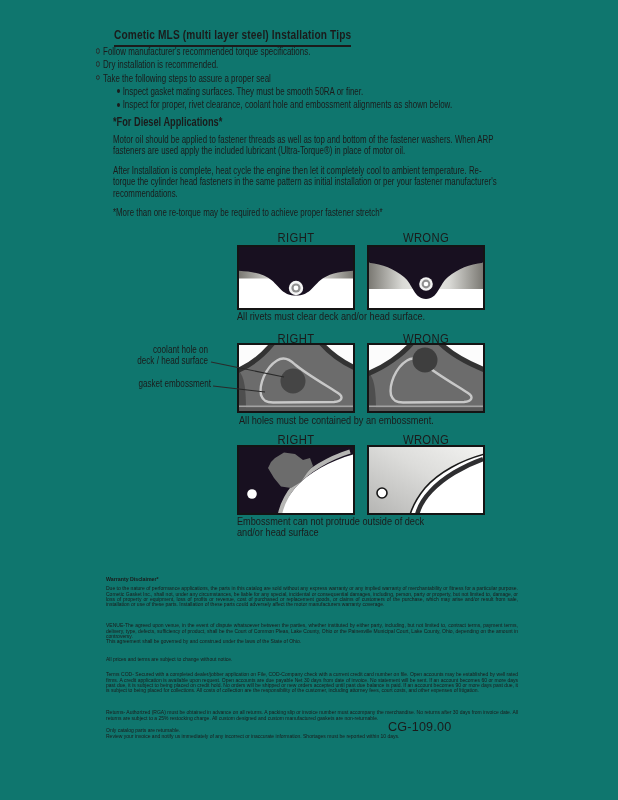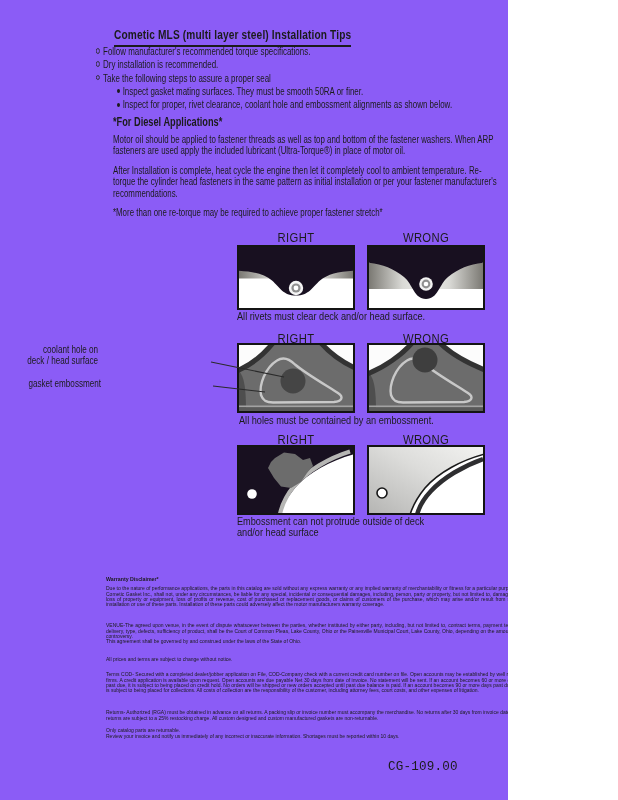--- a/index.html
+++ b/index.html
@@ -1,16 +1,16 @@
 <!DOCTYPE html>
 <html><head>
 <meta charset="utf-8">
 <style>
   html,body { margin:0; padding:0; background:#ffffff; }
-  .page { position:relative; width:508px; height:800px; background:#8b5cf6; overflow:hidden;
+  .page { position:relative; width:618px; height:800px; background:#0f766e; overflow:hidden;
           font-family:"Liberation Sans", sans-serif; color:#1b1b1b; }
   .abs  { position:absolute; }
   .cond { transform:scaleX(0.75); transform-origin:0 0; }
   .cap82{ transform:scaleX(0.82); transform-origin:0 0; }
 
   .title { font-size:13.5px; font-weight:bold; letter-spacing:.2px; white-space:nowrap;
            display:inline-block; border-bottom:2px solid #1b1b1b; padding-bottom:3px; }
 
   .tips { width:700px; }
   .tipline { font-size:10.6px; line-height:13.3px; white-space:nowrap; }
@@ -207,15 +207,15 @@
   <div class="abs legal nj" style="left:106px; top:657px;">All prices and terms are subject to change without notice.</div>
   <div class="abs legal" style="left:106px; top:672px;">Terms COD- Secured with a completed dealer/jobber application on File, COD-Company check with a current credit card number on file.  Open accounts may be established by well rated firms.  A credit application is available upon request.  Open accounts are due payable Net 30 days from date of invoice.  No statement will be sent.  If an account becomes 60 or more days past due, it is subject to being placed on credit hold.  No orders will be shipped or new orders accepted until past due balance is paid.  If an account becomes 90 or more days past due, it is subject to being placed for collections.  All costs of collection are the responsibility of the customer, including attorney fees, court costs, and other expenses of litigation.</div>
   <div class="abs legal" style="left:106px; top:710px;">Returns- Authorized (RGA) must be obtained in advance on all returns.  A packing slip or invoice number must accompany the merchandise.  No returns after 30 days from invoice date.  All returns are subject to a 25% restocking charge.  All custom designed and custom manufactured gaskets are non-returnable.</div>
   <div class="abs" style="left:106px; top:728px;">
     <div class="legal nj">
       <div>Only catalog parts are returnable.</div>
       <div>Review your invoice and notify us immediately of any incorrect or inaccurate information.  Shortages must be reported within 10 days.</div>
     </div>
   </div>
 
-  <div class="abs footer" style="left:388px; top:760px;font-family:Liberation Mono, monospace;">CG-109.00</div>
+  <div class="abs footer" style="left:388px; top:720px;">CG-109.00</div>
 
 </div>
 
 </body></html>

